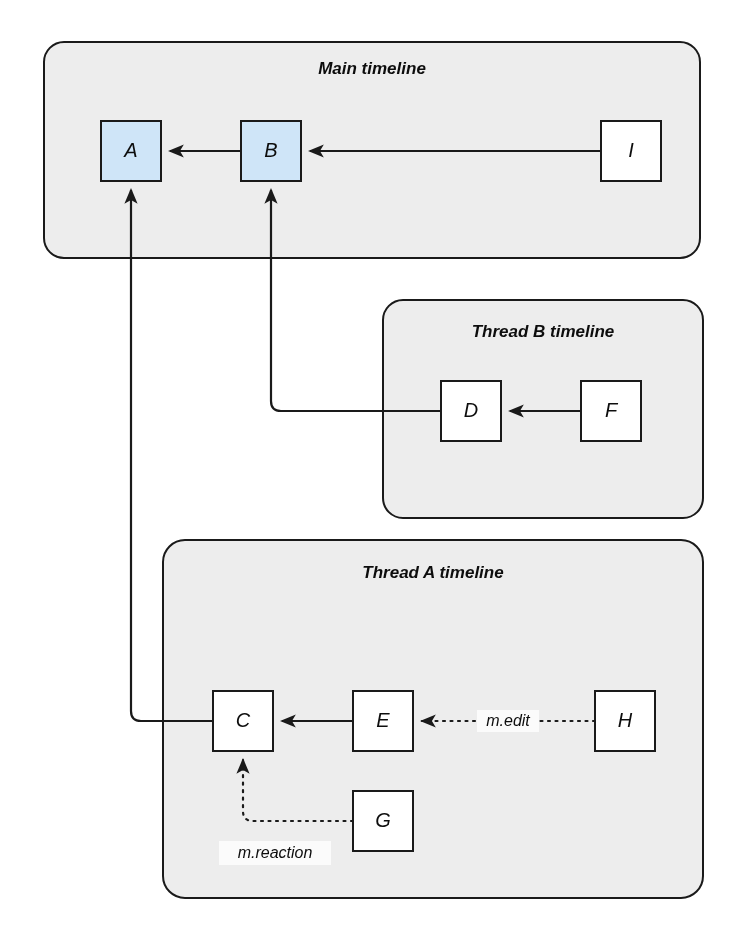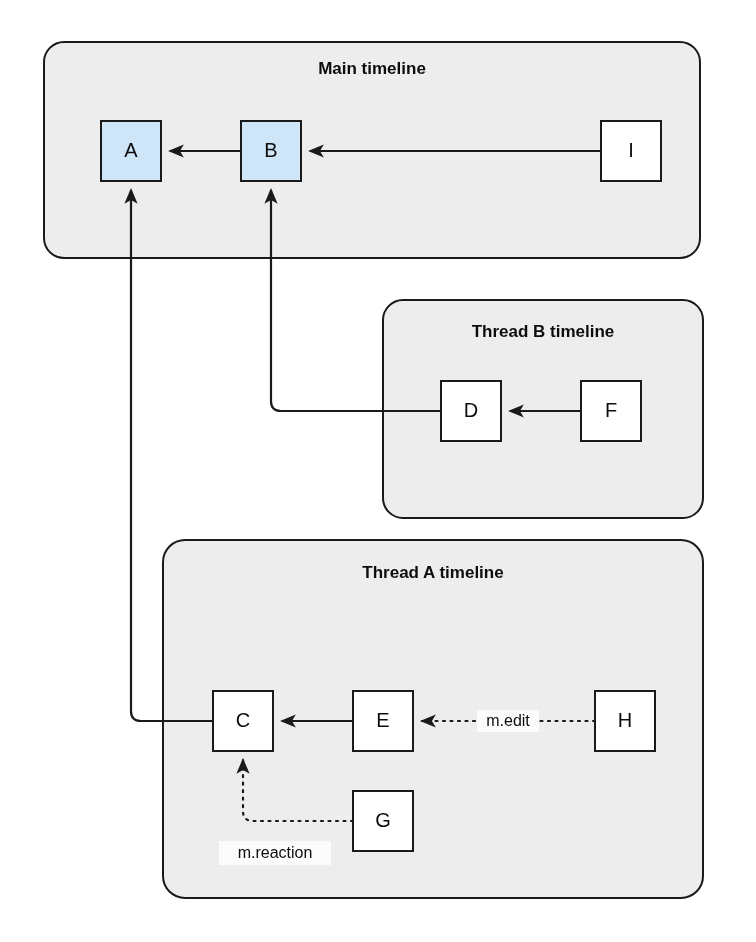--- a/index.html
+++ b/index.html
@@ -10,20 +10,21 @@
   body {
     width: 756px;
     height: 942px;
     font-family: "Liberation Sans", sans-serif;
     overflow: hidden;
   }
   #diagram-root {
     position: relative;
     width: 756px;
     height: 942px;
+    font-style: italic;
   }
   svg.diagram {
     display: block;
     width: 756px;
     height: 942px;
   }
   .panel-rect {
     fill: #ededed;
     stroke: #1a1a1a;
     stroke-width: 2;

